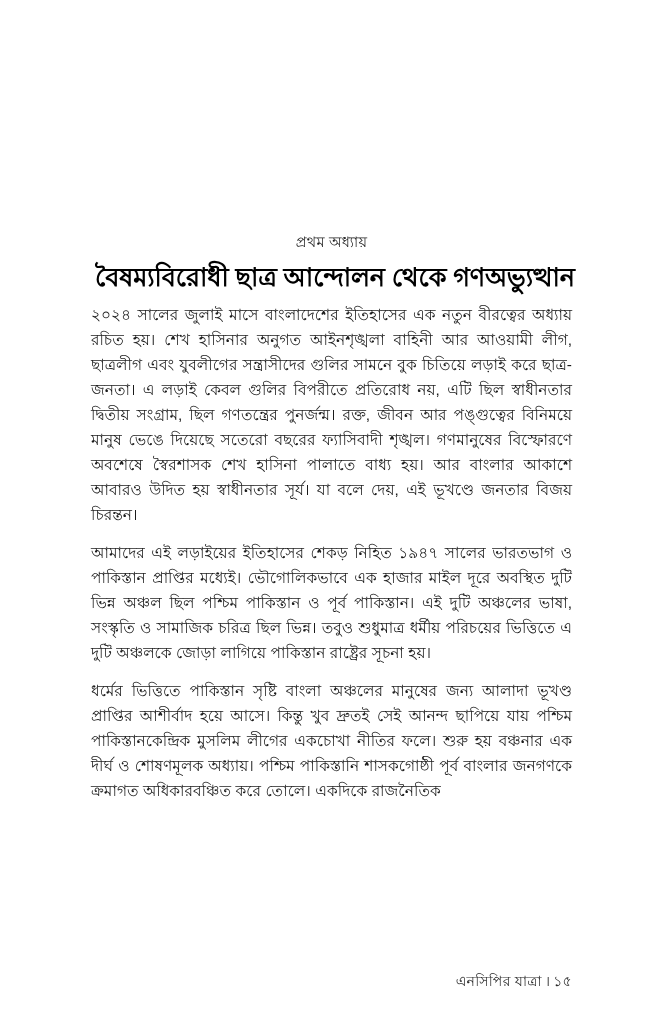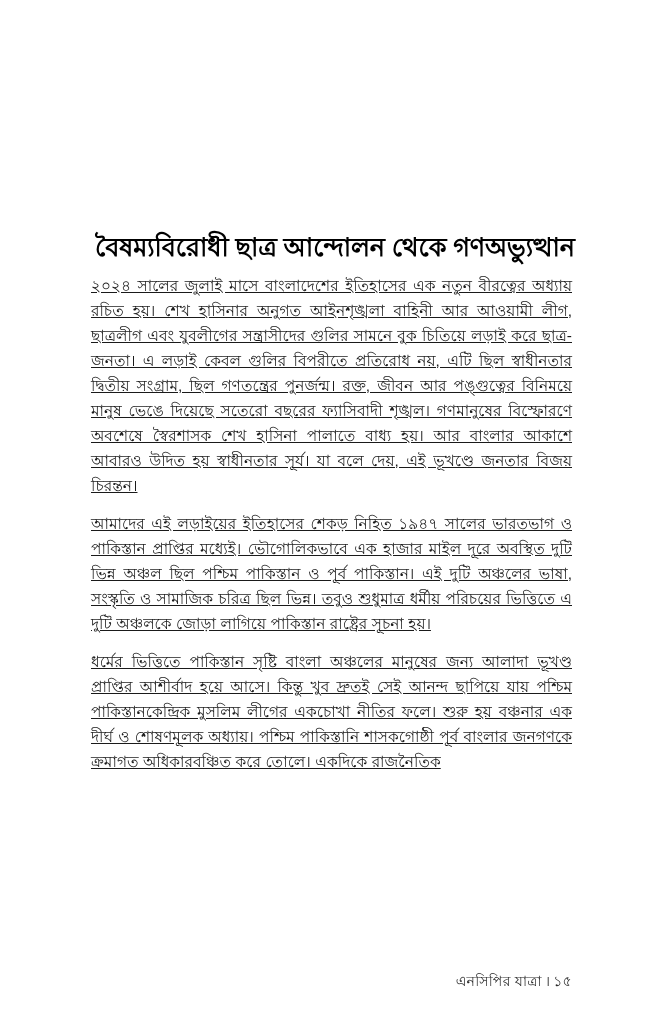--- a/index.html
+++ b/index.html
@@ -62,21 +62,20 @@
 
   .body-text {
     margin: 0 0 13px 0;
     font-family: "Liberation Sans", "DejaVu Sans", sans-serif;
     font-size: 15.4px;
     line-height: 25px;
     color: #1a1a1a;
     text-align: justify;
     text-justify: inter-word;
     word-spacing: 0.2px;
-    text-decoration: underline;
   }
 
   .body-text:last-of-type {
     margin-bottom: 12px;
   }
 
   .footer {
     position: absolute;
     left: 91px;
     top: 970px;
@@ -92,20 +91,21 @@
     padding: 0 3px;
   }
 </style>
 </head>
 <body>
 
 <div class="page">
 
   <div class="content">
 
+    <div class="chapter-label">প্রথম অধ্যায়</div>
 
     <h1 class="chapter-title">বৈষম্যবিরোধী ছাত্র আন্দোলন থেকে গণঅভ্যুত্থান</h1>
 
 
     <p class="body-text">২০২৪ সালের জুলাই মাসে বাংলাদেশের ইতিহাসের এক নতুন বীরত্বের অধ্যায় রচিত হয়। শেখ হাসিনার অনুগত আইনশৃঙ্খলা বাহিনী আর আওয়ামী লীগ, ছাত্রলীগ এবং যুবলীগের সন্ত্রাসীদের গুলির সামনে বুক চিতিয়ে লড়াই করে ছাত্র-জনতা। এ লড়াই কেবল গুলির বিপরীতে প্রতিরোধ নয়, এটি ছিল স্বাধীনতার দ্বিতীয় সংগ্রাম, ছিল গণতন্ত্রের পুনর্জন্ম। রক্ত, জীবন আর পঙ্গুত্বের বিনিময়ে মানুষ ভেঙে দিয়েছে সতেরো বছরের ফ্যাসিবাদী শৃঙ্খল। গণমানুষের বিস্ফোরণে অবশেষে স্বৈরশাসক শেখ হাসিনা পালাতে বাধ্য হয়। আর বাংলার আকাশে আবারও উদিত হয় স্বাধীনতার সূর্য। যা বলে দেয়, এই ভূখণ্ডে জনতার বিজয় চিরন্তন।</p>
 
     <p class="body-text">আমাদের এই লড়াইয়ের ইতিহাসের শেকড় নিহিত ১৯৪৭ সালের ভারতভাগ ও পাকিস্তান প্রাপ্তির মধ্যেই। ভৌগোলিকভাবে এক হাজার মাইল দূরে অবস্থিত দুটি ভিন্ন অঞ্চল ছিল পশ্চিম পাকিস্তান ও পূর্ব পাকিস্তান। এই দুটি অঞ্চলের ভাষা, সংস্কৃতি ও সামাজিক চরিত্র ছিল ভিন্ন। তবুও শুধুমাত্র ধর্মীয় পরিচয়ের ভিত্তিতে এ দুটি অঞ্চলকে জোড়া লাগিয়ে পাকিস্তান রাষ্ট্রের সূচনা হয়।</p>
 
     <p class="body-text">ধর্মের ভিত্তিতে পাকিস্তান সৃষ্টি বাংলা অঞ্চলের মানুষের জন্য আলাদা ভূখণ্ড প্রাপ্তির আশীর্বাদ হয়ে আসে। কিন্তু খুব দ্রুতই সেই আনন্দ ছাপিয়ে যায় পশ্চিম পাকিস্তানকেন্দ্রিক মুসলিম লীগের একচোখা নীতির ফলে। শুরু হয় বঞ্চনার এক দীর্ঘ ও শোষণমূলক অধ্যায়। পশ্চিম পাকিস্তানি শাসকগোষ্ঠী পূর্ব বাংলার জনগণকে ক্রমাগত অধিকারবঞ্চিত করে তোলে। একদিকে রাজনৈতিক</p>
 

